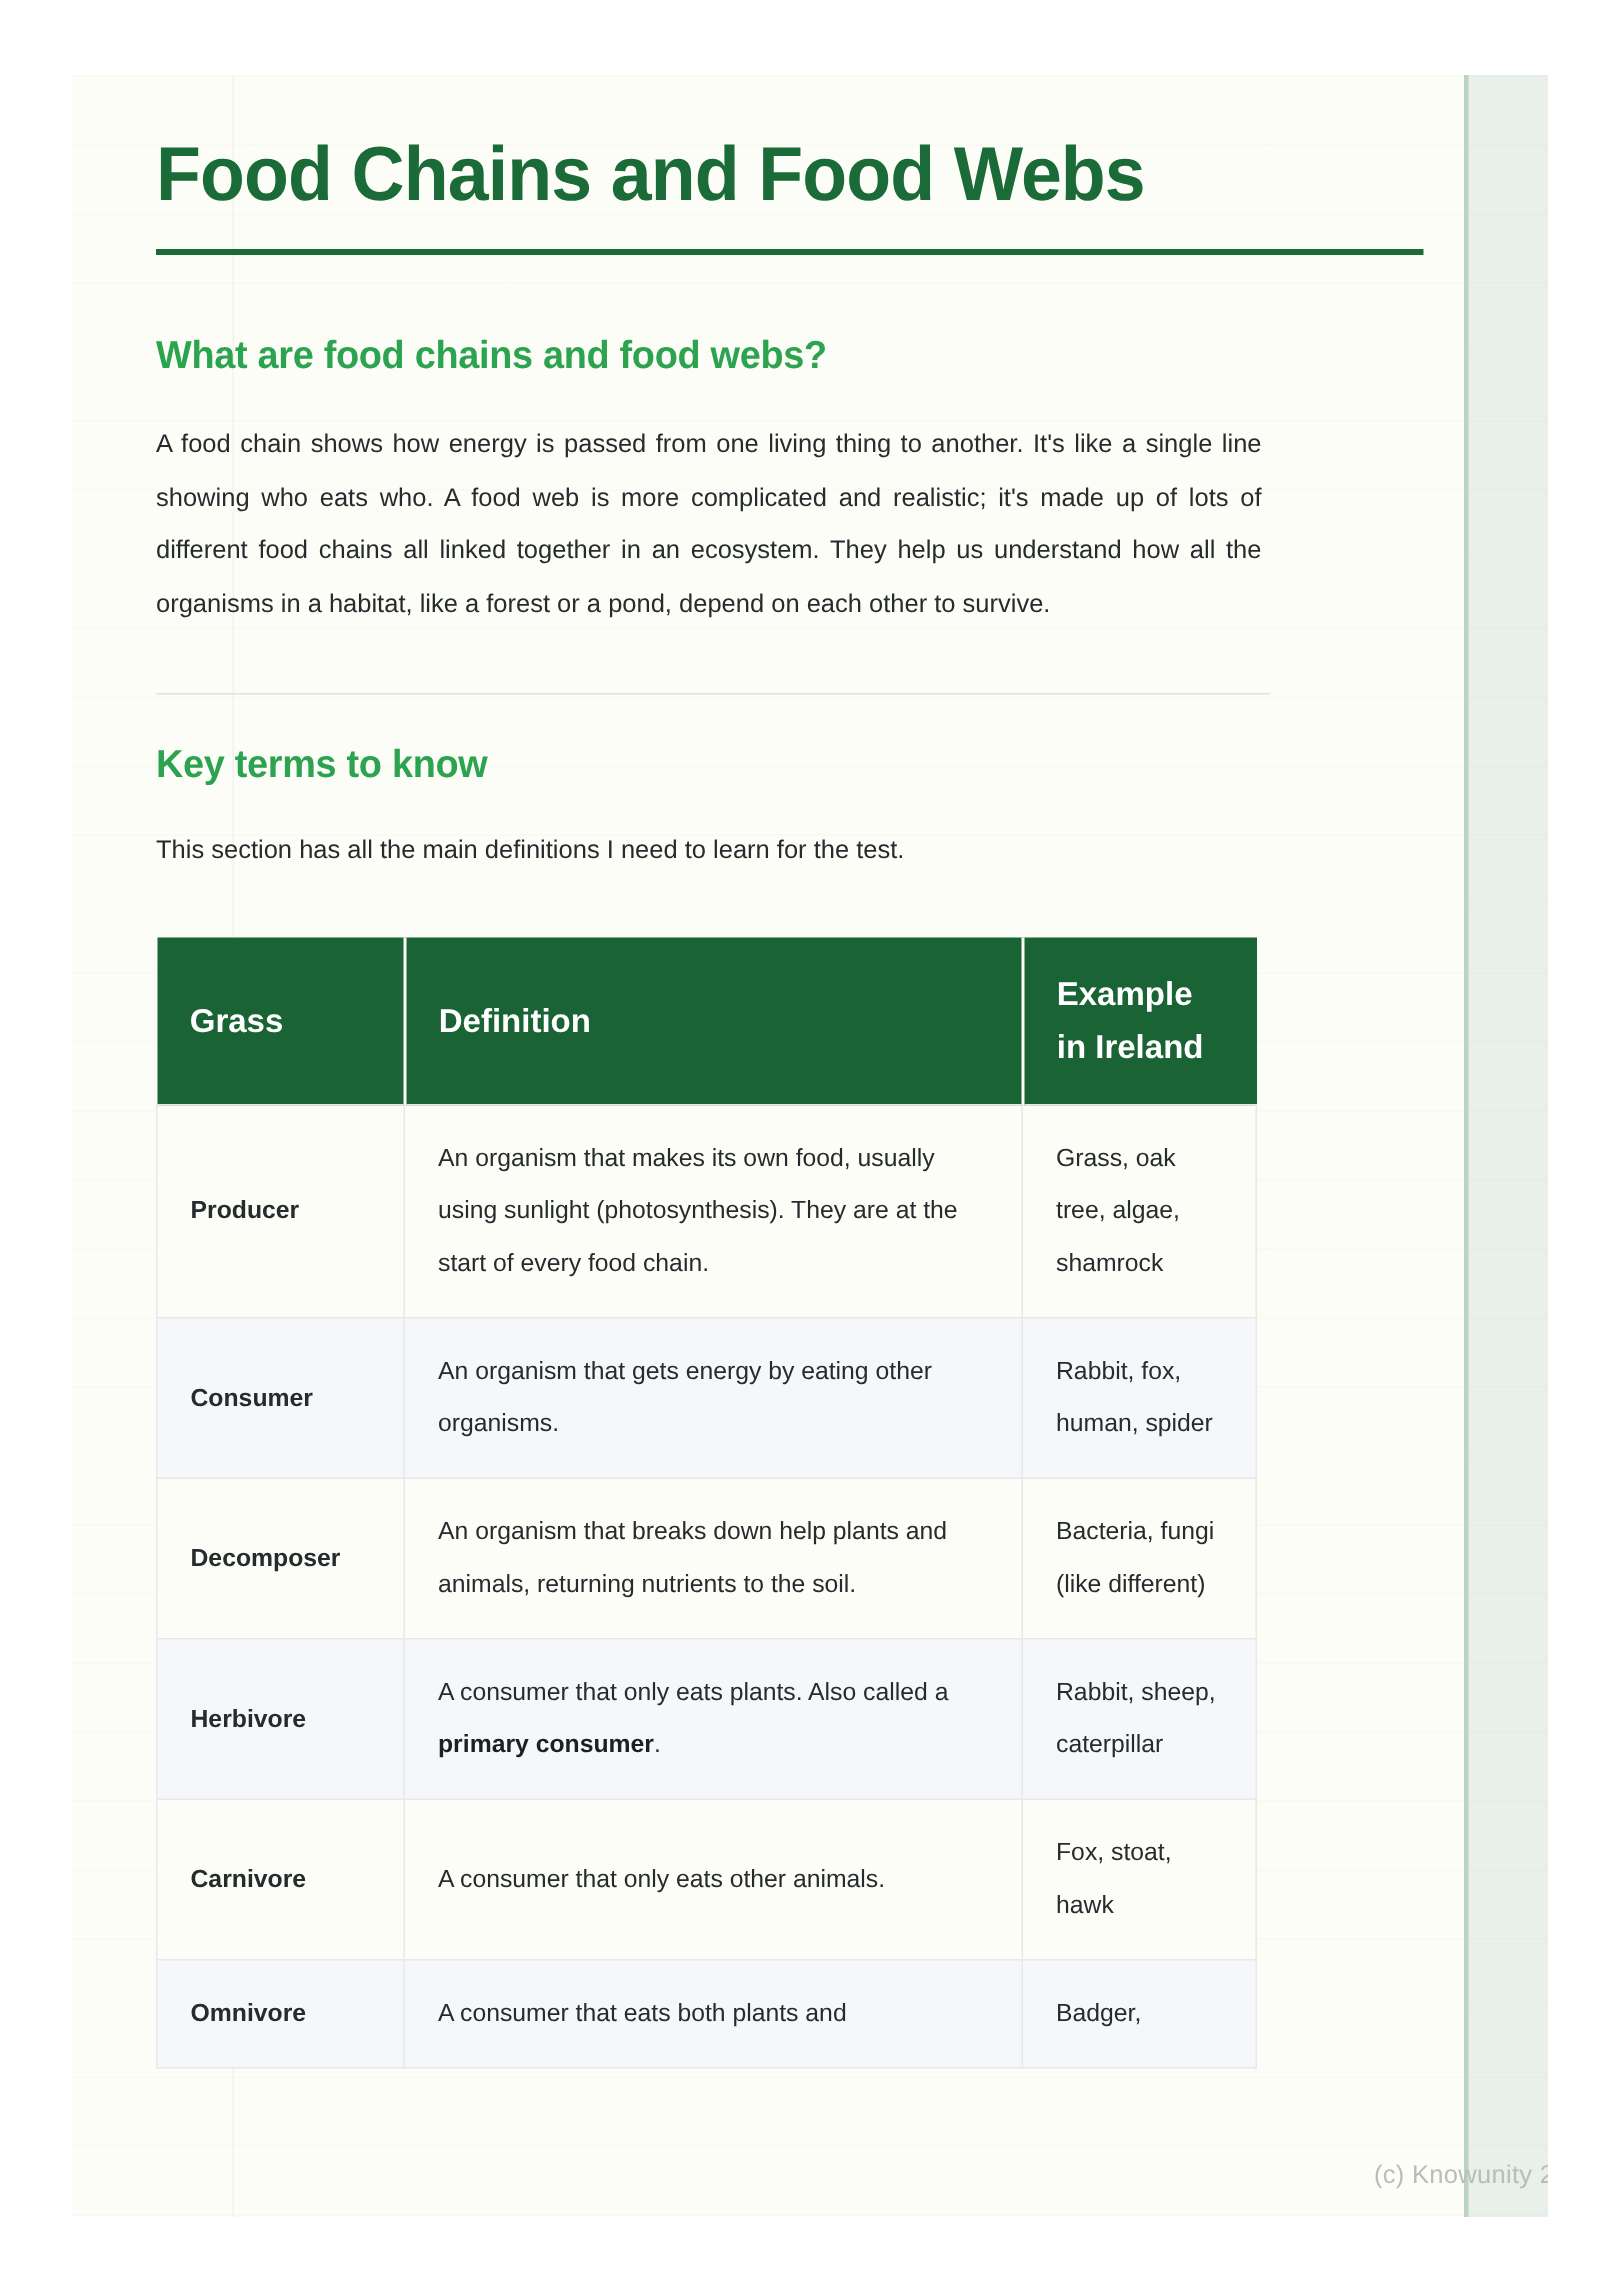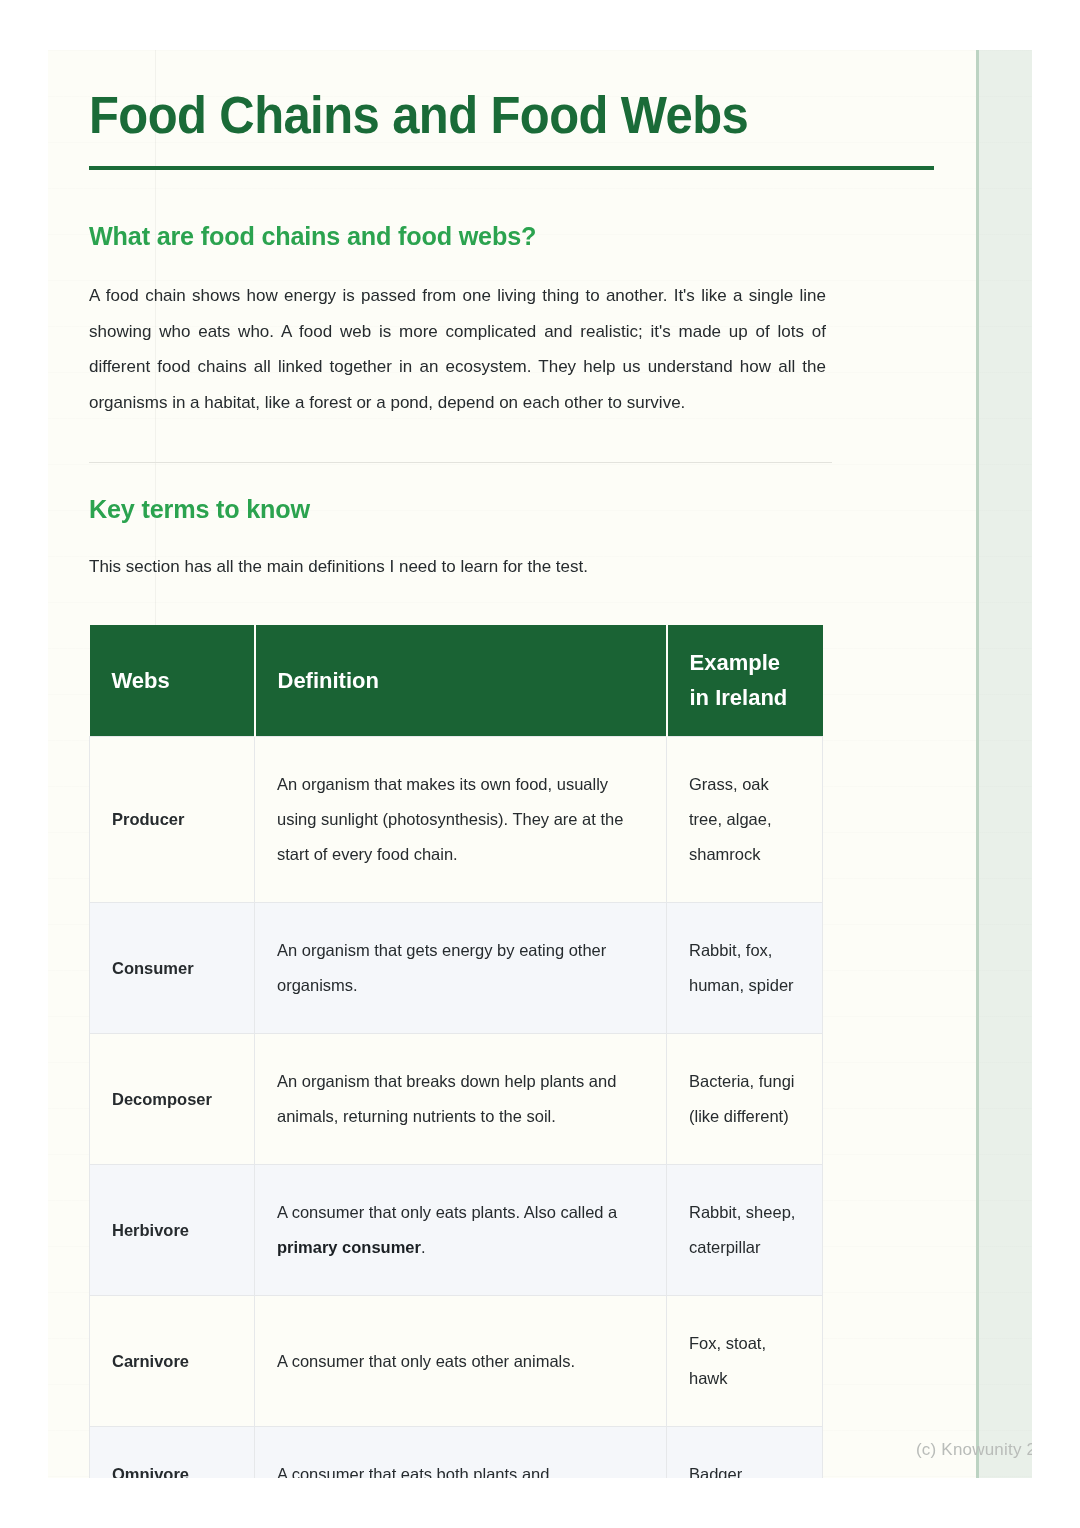--- a/index.html
+++ b/index.html
@@ -71,21 +71,21 @@
       rgba(0,0,0,0.010) 0px,
       rgba(0,0,0,0.010) 1px,
       rgba(0,0,0,0) 1px,
       rgba(0,0,0,0) 46px
     );
   }
 
   
   #content {
     position: absolute;
-    left: 41px;
+    left: 56px;
     top: 0;
     width: 888px;
     height: 100%;
   }
 
   
   #doc-title {
     margin: 0;
     padding-top: 37px;
     font-size: 51px;
@@ -162,21 +162,21 @@
     box-sizing: border-box;
   }
   #terms-table th:last-child { border-right: none; }
   #terms-table thead tr { height: 112px; }
 
   #terms-table td {
     font-size: 16.5px;
     line-height: 35px;
     color: #262b2e;
     vertical-align: middle;
-    padding: 30px 22px;
+    padding: 18px 22px;
     border: 1px solid #e6e8ea;
     box-sizing: border-box;
   }
   #terms-table tbody tr:nth-child(odd)  td { background: #fdfdf7; }
   #terms-table tbody tr:nth-child(even) td { background: #f5f7fa; }
 
   td.term-cell {
     font-weight: 700;
     font-size: 17px;
     color: #1b2024;
@@ -230,21 +230,21 @@
 
     <div id="terms-table-wrap">
       <table id="terms-table">
         <colgroup>
           <col class="col-term">
             <col class="col-def">
             <col class="col-example">
         </colgroup>
         <thead>
           <tr>
-            <th>Webs</th>
+            <th>Grass</th>
             <th>Definition</th>
             <th>Example in Ireland</th>
           </tr>
         </thead>
         <tbody id="terms-tbody">
             <tr>
               <td class="term-cell">Producer</td>
               <td class="def-cell">An organism that makes its own food, usually using sunlight (photosynthesis). They are at the start of every food chain.</td>
               <td class="example-cell">Grass, oak tree, algae, shamrock</td>
             </tr>

